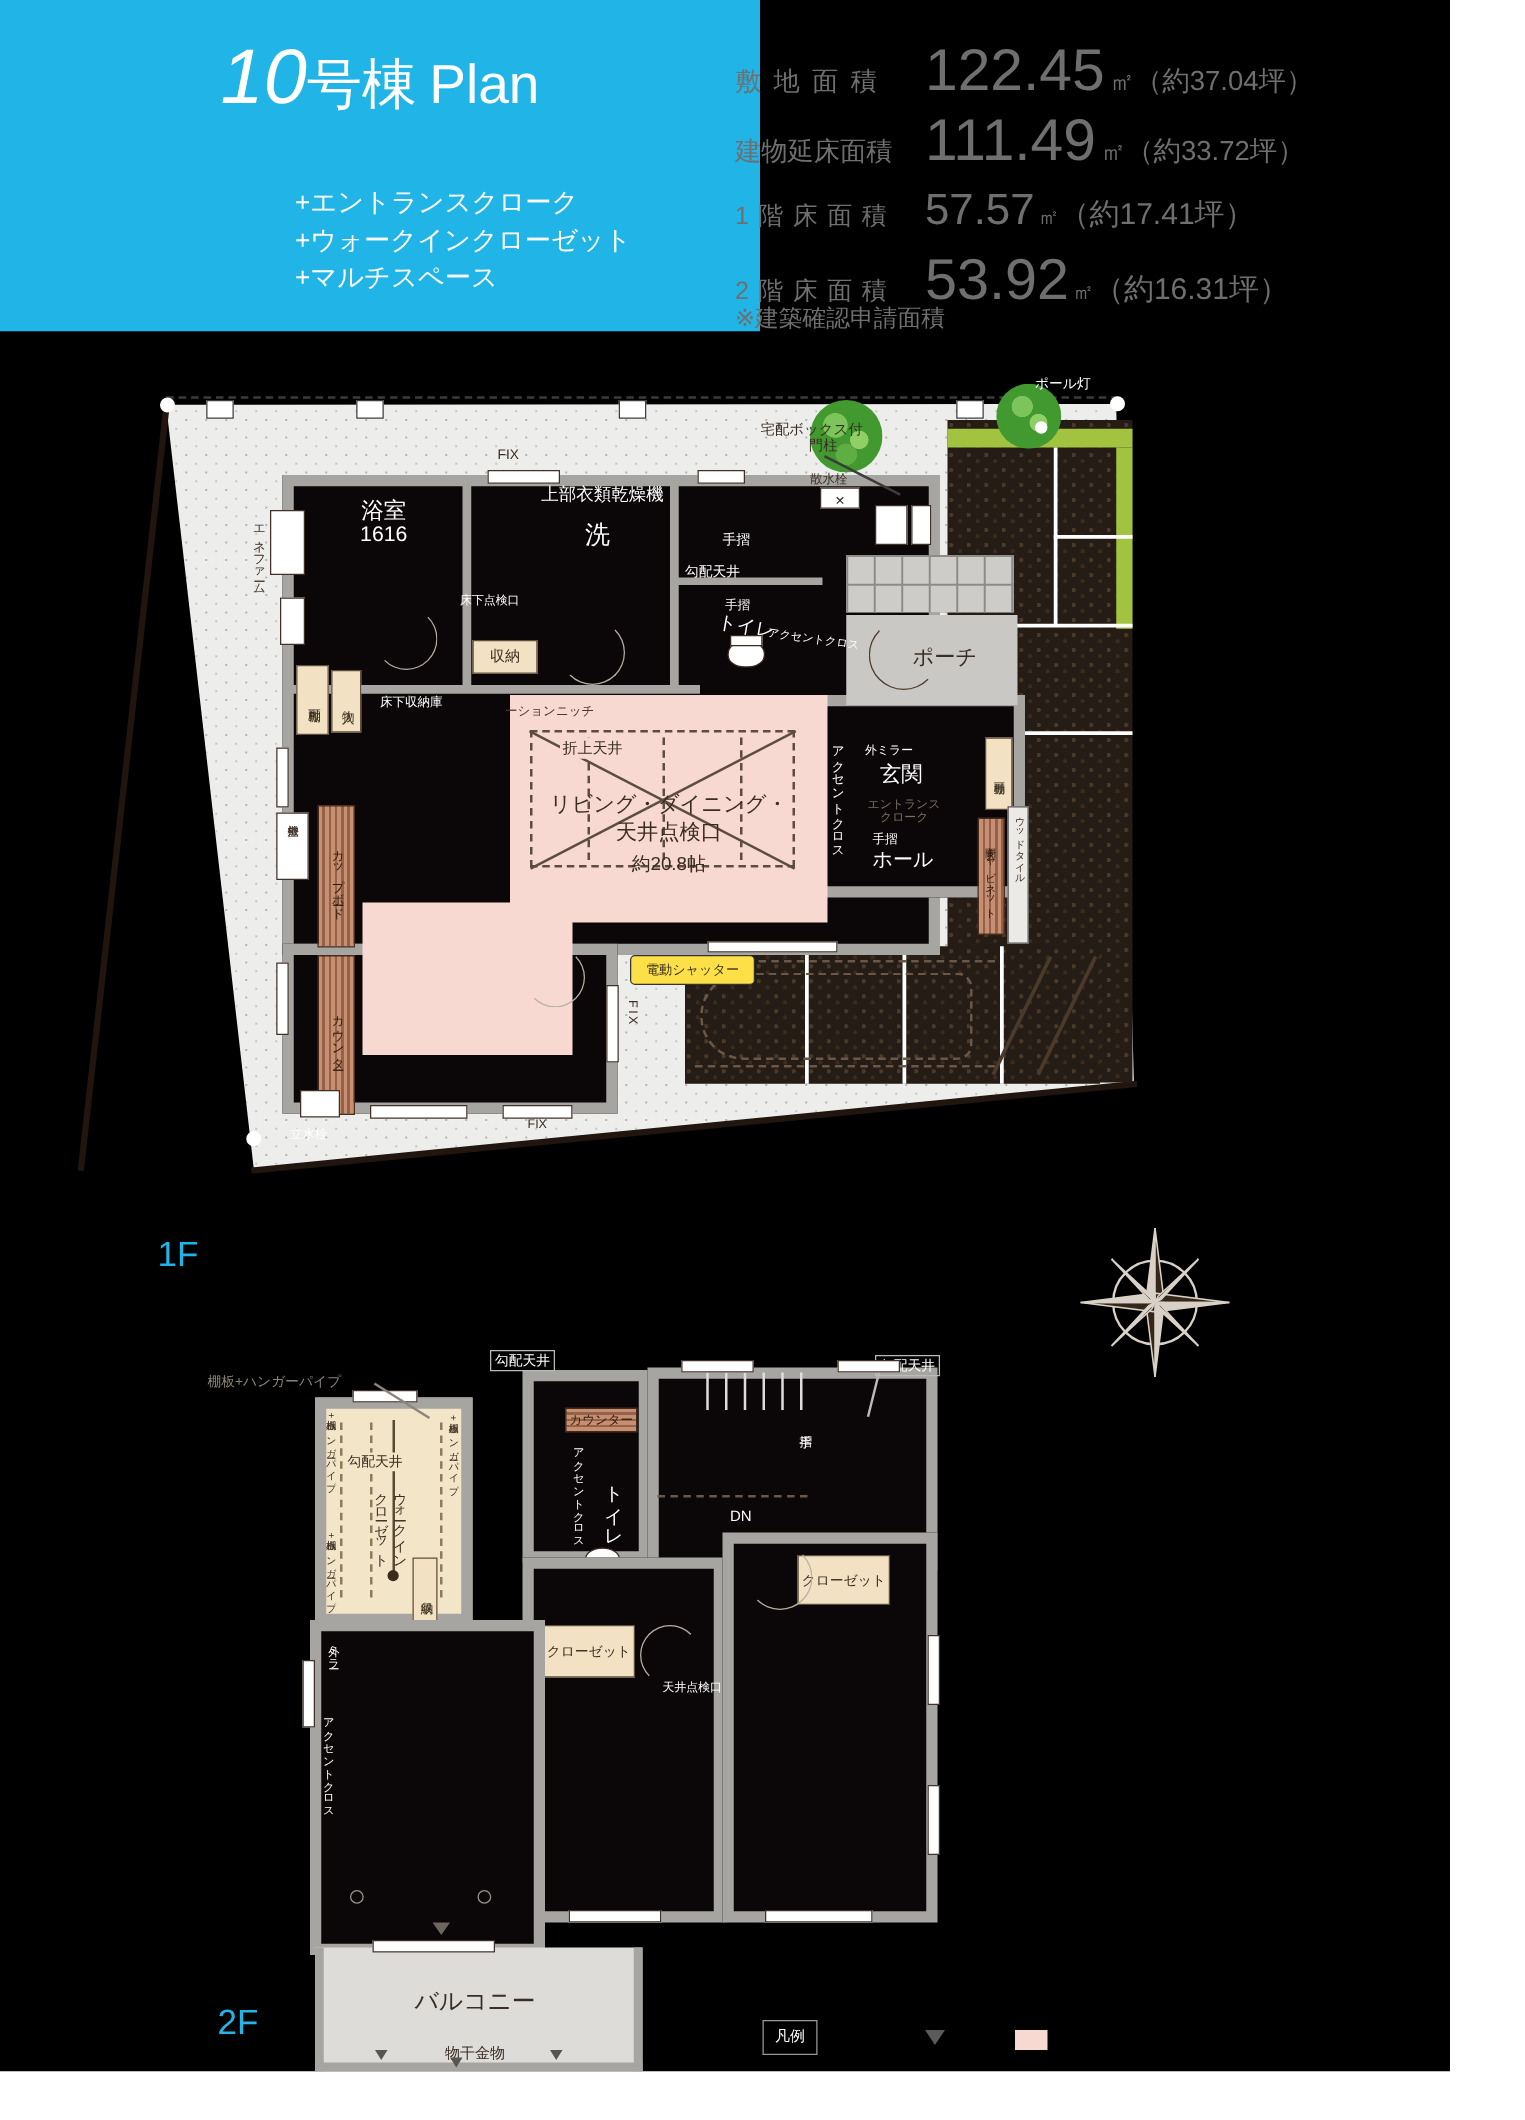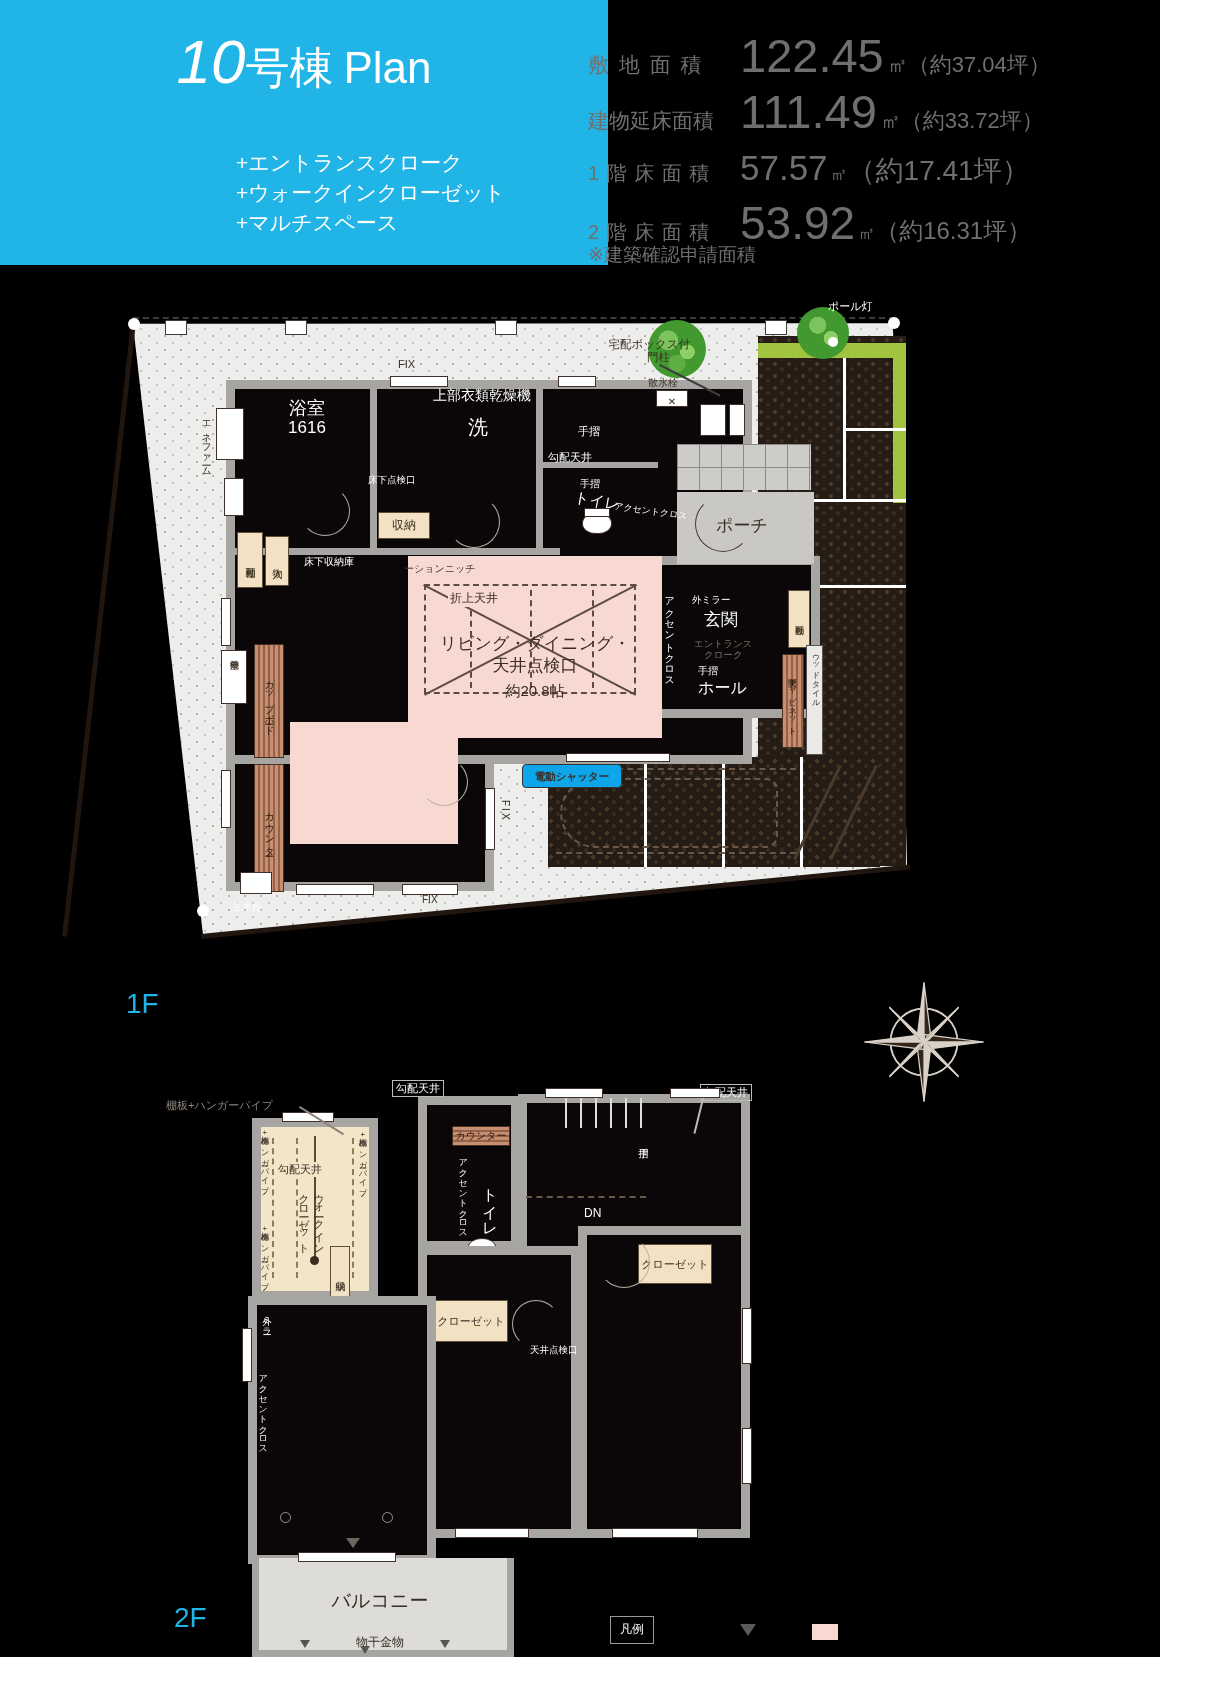--- a/index.html
+++ b/index.html
@@ -65,21 +65,21 @@
   <div class="arow" style="top:84px;">
     <span class="lab" style="font-size:21px;">建物延床面積</span>
     <span style="font-size:47px;">111.49</span>
     <span style="font-size:20px;margin-left:4px;">㎡</span>
     <span style="font-size:22px;">（約33.72坪）</span>
   </div>
   <div class="arow" style="top:148px;">
     <span class="lab" style="font-size:20px;letter-spacing:1px;">1 階 床 面 積</span>
     <span style="font-size:35px;">57.57</span>
     <span style="font-size:17px;margin-left:3px;">㎡</span>
-    <span style="font-size:28px;">（約17.41坪）</span>
+    <span style="font-size:24px;">（約17.41坪）</span>
   </div>
   <div class="arow" style="top:196px;">
     <span class="lab" style="font-size:20px;letter-spacing:1px;">2 階 床 面 積</span>
     <span style="font-size:46px;">53.92</span>
     <span style="font-size:17px;margin-left:3px;">㎡</span>
     <span style="font-size:24px;">（約16.31坪）</span>
   </div>
   <div class="a" style="left:588px;top:242px;font-size:19px;color:#6f6f6f;">※建築確認申請面積</div>
 
   <div class="a speckle" style="left:125px;top:315px;width:790px;height:630px;clip-path:polygon(1% 1.4%,97.2% 1.3%,99% 87.5%,9.9% 98.7%);"></div>
@@ -120,21 +120,21 @@
   <div class="a w" style="left:828px;top:299px;font-size:11px;">ポール灯</div>
 
   <div class="room" style="left:226px;top:380px;width:526px;height:384px;"></div>
   <div class="room" style="left:226px;top:755px;width:268px;height:136px;"></div>
   <div class="room" style="left:652px;top:556px;width:168px;height:162px;"></div>
 
   <div class="a" style="left:677px;top:444px;width:134px;height:46px;background-color:#cdccc8;
        background-image:linear-gradient(#8b8b88 1.5px,transparent 1.5px),linear-gradient(90deg,#8b8b88 1.5px,transparent 1.5px);background-size:22px 23px;"></div>
   <div class="a" style="left:677px;top:492px;width:137px;height:72px;background:#c9c8c4;">
     <div class="qarcd" style="left:18px;top:4px;width:56px;height:56px;transform:rotate(180deg);"></div>
-    <div class="a d c" style="left:20px;top:22px;width:90px;font-size:17px;">ポーチ</div>
+    <div class="a d c" style="left:34px;top:22px;width:90px;font-size:17px;">ポーチ</div>
   </div>
 
   <div class="wall" style="left:370px;top:384px;width:7px;height:168px;"></div>
   <div class="wall" style="left:536px;top:384px;width:7px;height:168px;"></div>
   <div class="wall" style="left:230px;top:548px;width:330px;height:7px;"></div>
   <div class="wall" style="left:540px;top:462px;width:118px;height:6px;"></div>
 
   <div class="win" style="left:390px;top:376px;width:58px;height:11px;"></div>
   <div class="win" style="left:558px;top:376px;width:38px;height:11px;"></div>
   <div class="win" style="left:221px;top:598px;width:10px;height:48px;"></div>
@@ -199,21 +199,21 @@
 
   <div class="woodv v" style="left:254px;top:644px;width:30px;height:114px;font-size:10px;">
     <span>カップボード</span>
     </div>
   <div class="woodv v" style="left:254px;top:764px;width:30px;height:128px;font-size:10px;">
     <span>カウンター</span>
     </div>
   <div class="a" style="left:290px;top:722px;width:168px;height:122px;background:#f8d9d2;"></div>
   <div class="qarc" style="left:420px;top:758px;width:48px;height:48px;transform:rotate(90deg);"></div>
 
-  <div class="a c" style="left:522px;top:764px;width:98px;height:22px;background:#0ea5e9;border:1px solid #333;border-radius:4px;font-weight:bold;">
+  <div class="a c" style="left:504px;top:764px;width:98px;height:22px;background:#fde047;border:1px solid #333;border-radius:4px;">
     <span class="d" style="font-size:10.5px;line-height:22px;">電動シャッター</span></div>
 
   <div class="win" style="left:240px;top:872px;width:32px;height:22px;"></div>
   <div class="a w" style="left:232px;top:900px;font-size:10px;">立水栓</div>
 
   <div class="a w" style="left:692px;top:594px;font-size:9.5px;">外ミラー</div>
   <div class="a w" style="left:704px;top:608px;font-size:17px;">玄関</div>
   <div class="a" style="left:694px;top:638px;font-size:9.5px;line-height:11px;color:#7a6f63;">
     <span style="display:block;">エントランス</span>
     <span style="display:block;margin-left:10px;">クローク</span>

